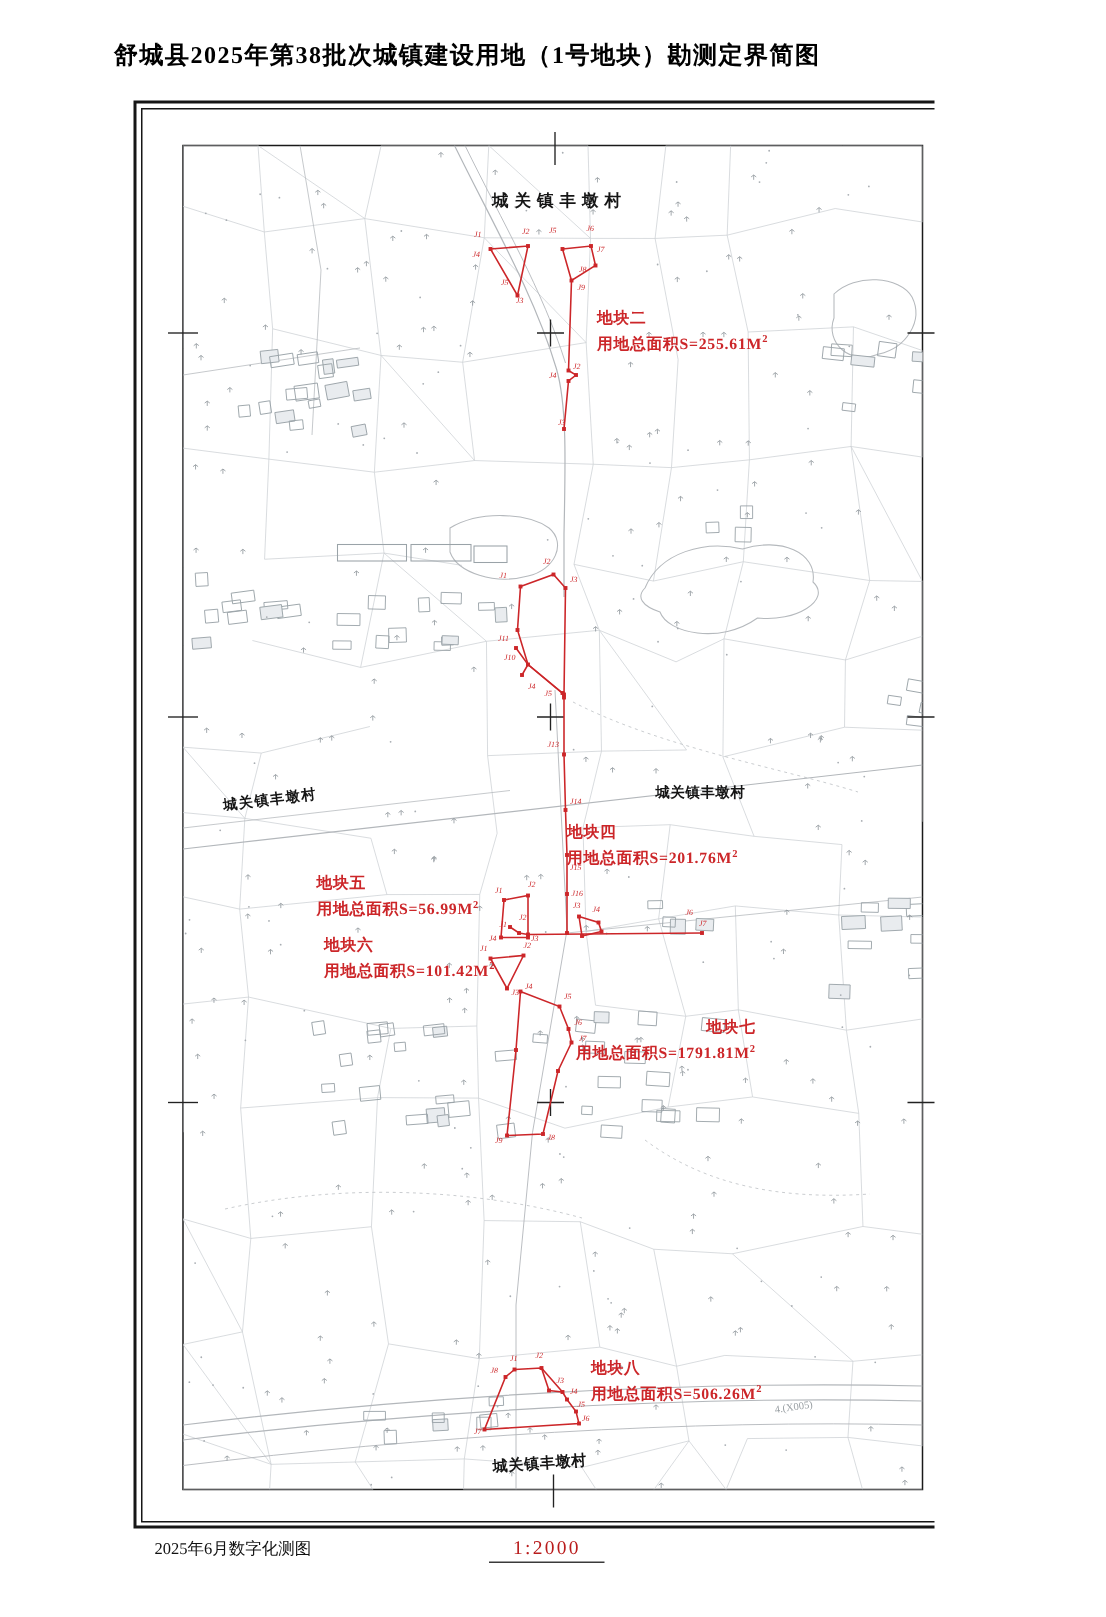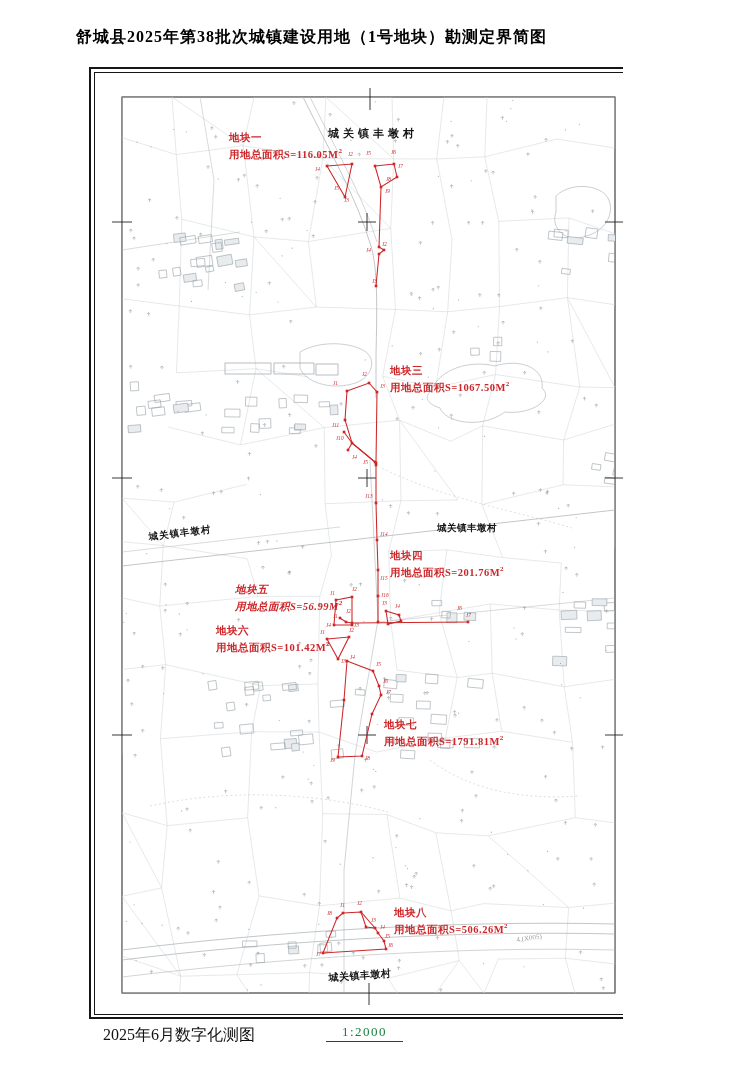--- a/index.html
+++ b/index.html
@@ -10,22 +10,22 @@
   .outer-frame{position:absolute;left:89px;top:67px;width:552px;height:952px;
                border:2.3px solid #161616;box-sizing:border-box;}
   .outer-frame::before{content:"";position:absolute;inset:2.5px;border:0.8px solid #161616;}
   svg#map-svg{position:absolute;left:0;top:0;}
   .labels{position:absolute;left:0;top:0;width:737px;height:1078px;pointer-events:none;}
   .parcel-label{position:absolute;color:#cc2629;font-weight:bold;font-size:10.5px;
                 line-height:13.5px;white-space:nowrap;letter-spacing:0.5px;}
   .parcel-label sup{font-size:7px;}
   .village-label{position:absolute;color:#151515;font-weight:bold;white-space:nowrap;transform-origin:left top;}
   .road-label{position:absolute;color:#9aa0a4;font-size:7px;white-space:nowrap;transform-origin:left top;}
-  .footer-note{position:absolute;left:103px;top:1025px;font-size:16px;color:#111;}
-  .footer-scale{position:absolute;left:326px;top:1024px;font-size:13px;letter-spacing:1.5px;color:#15803d;
+  .footer-note{position:absolute;left:103px;top:1025px;font-size:11px;color:#111;}
+  .footer-scale{position:absolute;left:326px;top:1024px;font-size:13px;letter-spacing:1.5px;color:#b91c1c;
                 border-bottom:1px solid #3a3a3a;padding:0 16px 1px 16px;}
 </style>
 </head>
 <body>
 
 <div class="page">
   <div class="title">舒城县2025年第38批次城镇建设用地（1号地块）勘测定界简图</div>
   <div class="outer-frame"></div>
   <svg id="map-svg" width="737" height="1078" viewBox="0 0 737 1078">
       <defs>
@@ -831,41 +831,37 @@
         <text x="357" y="905" fill="#cc2629" font-size="5.3" font-style="italic" font-family="&quot;Liberation Serif&quot;,&quot;DejaVu Serif&quot;,serif">J2</text>
         <text x="371" y="922" fill="#cc2629" font-size="5.3" font-style="italic" font-family="&quot;Liberation Serif&quot;,&quot;DejaVu Serif&quot;,serif">J3</text>
         <text x="380" y="929" fill="#cc2629" font-size="5.3" font-style="italic" font-family="&quot;Liberation Serif&quot;,&quot;DejaVu Serif&quot;,serif">J4</text>
         <text x="385" y="938" fill="#cc2629" font-size="5.3" font-style="italic" font-family="&quot;Liberation Serif&quot;,&quot;DejaVu Serif&quot;,serif">J5</text>
         <text x="388" y="947" fill="#cc2629" font-size="5.3" font-style="italic" font-family="&quot;Liberation Serif&quot;,&quot;DejaVu Serif&quot;,serif">J6</text>
         <text x="316" y="956" fill="#cc2629" font-size="5.3" font-style="italic" font-family="&quot;Liberation Serif&quot;,&quot;DejaVu Serif&quot;,serif">J7</text>
         <text x="327" y="915" fill="#cc2629" font-size="5.3" font-style="italic" font-family="&quot;Liberation Serif&quot;,&quot;DejaVu Serif&quot;,serif">J8</text>
       </g>
     </svg>
   <div class="labels" id="labels-layer">
-      <div class="parcel-label" style="left: 229px; top: 131px;">
-        <div>地块一</div>
-        <div><span>用地总面积S=116.05M</span><sup>2</sup></div>
+      <div class="parcel-label" style="left: 398px; top: 206px;">
+        <div>地块二</div>
+        <div><span>用地总面积S=255.61M</span><sup>2</sup></div>
       </div>
-      <div class="parcel-label" style="left: 390px; top: 364px;">
-        <div>地块三</div>
-        <div><span>用地总面积S=1067.50M</span><sup>2</sup></div>
-      </div>
-      <div class="parcel-label" style="left: 390px; top: 549px;">
+      <div class="parcel-label" style="left: 378px; top: 549px;">
         <div>地块四</div>
         <div><span>用地总面积S=201.76M</span><sup>2</sup></div>
       </div>
-      <div class="parcel-label" style="left: 235px; top: 583px; font-style: italic;">
+      <div class="parcel-label" style="left: 211px; top: 583px;">
         <div>地块五</div>
         <div><span>用地总面积S=56.99M</span><sup>2</sup></div>
       </div>
       <div class="parcel-label" style="left: 216px; top: 624px;">
         <div>地块六</div>
         <div><span>用地总面积S=101.42M</span><sup>2</sup></div>
       </div>
-      <div class="parcel-label" style="left: 384px; top: 718px;">
+      <div class="parcel-label" style="left: 384px; top: 679px; text-align: right;">
         <div>地块七</div>
         <div><span>用地总面积S=1791.81M</span><sup>2</sup></div>
       </div>
       <div class="parcel-label" style="left: 394px; top: 906px;">
         <div>地块八</div>
         <div><span>用地总面积S=506.26M</span><sup>2</sup></div>
       </div>
       <div class="village-label" style="left: 328px; top: 126px; font-size: 11px; letter-spacing: 4px;">城关镇丰墩村</div>
       <div class="village-label" style="left: 148px; top: 531px; font-size: 9.5px; letter-spacing: 1px; transform: rotate(-7deg);">城关镇丰墩村</div>
       <div class="village-label" style="left: 437px; top: 522px; font-size: 9.5px; letter-spacing: 0.5px;">城关镇丰墩村</div>

